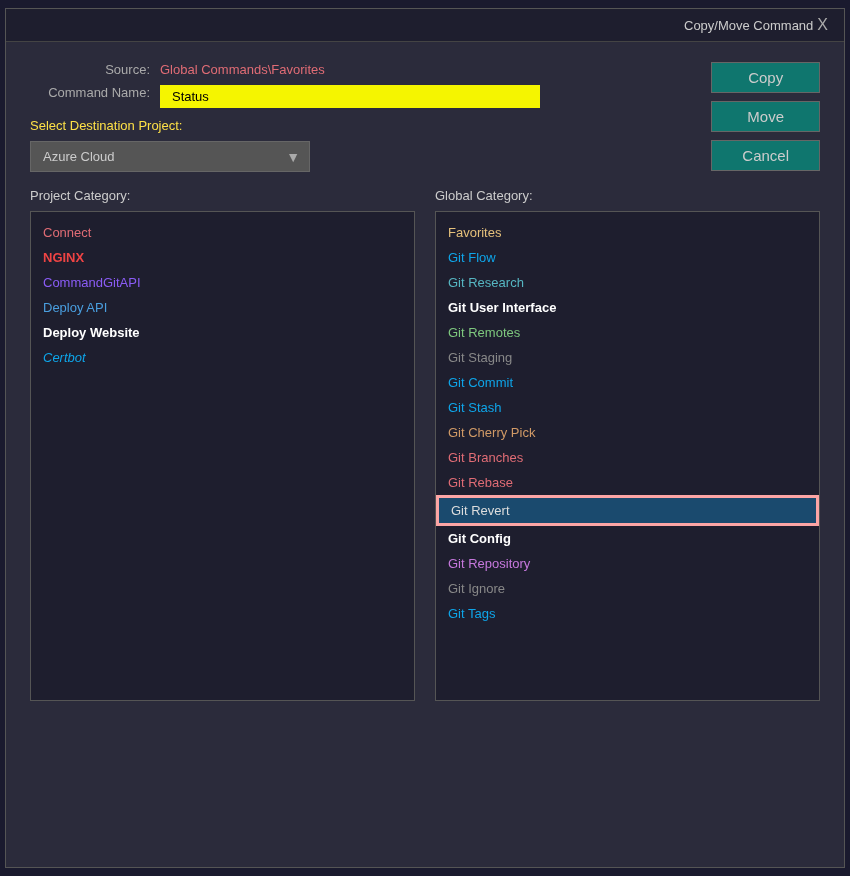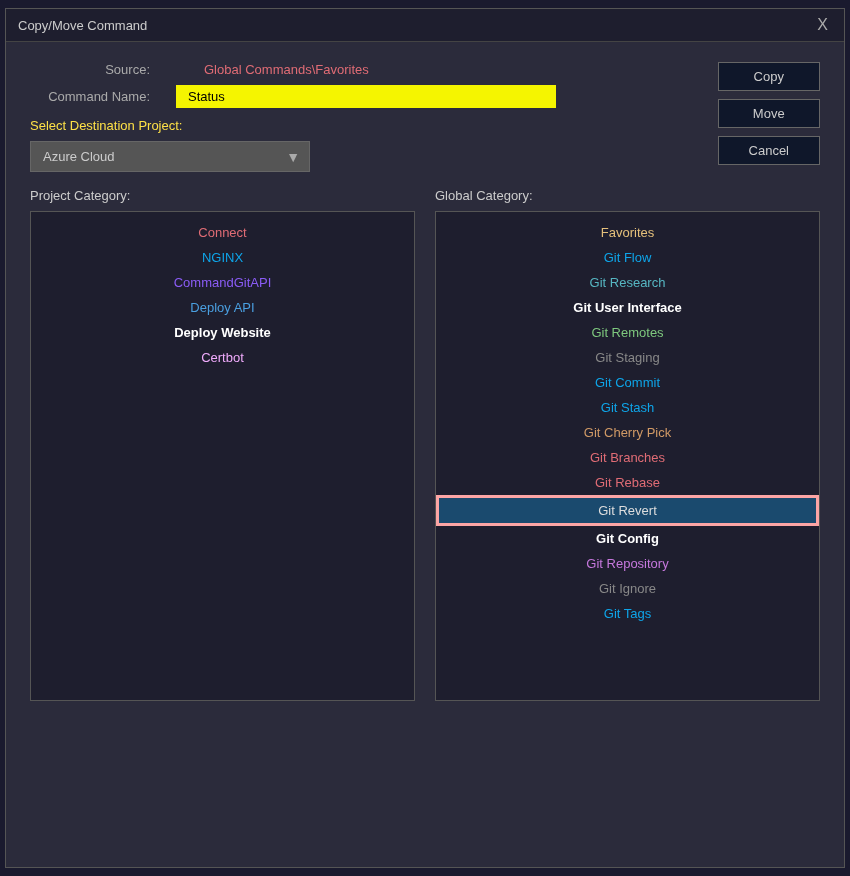--- a/index.html
+++ b/index.html
@@ -18,21 +18,21 @@
       border: 1px solid #555;
       width: 840px;
       min-height: 860px;
       position: relative;
       color: #ccc;
     }
     .title-bar {
       background: #1e1e2e;
       padding: 8px 12px;
       display: flex;
-      justify-content: space-between;
+      justify-content: flex-end;
       align-items: center;
       border-bottom: 1px solid #444;
     }
     .title-bar-text {
       color: #ccc;
       font-size: 13px;
     }
     .close-btn {
       background: none;
       border: none;
@@ -40,58 +40,55 @@
       cursor: pointer;
       font-size: 16px;
       line-height: 1;
       padding: 0 4px;
     }
     .content {
       padding: 20px 24px;
     }
     .form-row {
       display: flex;
-      align-items: center;
       margin-bottom: 8px;
-      gap: 16px;
     }
     .form-label {
       color: #aaa;
       min-width: 130px;
       text-align: right;
       padding-right: 10px;
     }
     .source-value {
       color: #e06c75;
       font-size: 13px;
-      margin-left: 28px;
     }
     .command-input {
       background: #f5f500;
       color: #000;
       border: none;
       padding: 4px 12px;
       width: 380px;
       font-size: 13px;
       outline: none;
     }
     .buttons-col {
       display: flex;
       flex-direction: column;
       gap: 8px;
       margin-left: auto;
       padding-left: 20px;
     }
     .action-btn {
-      background: #0f172a;
+      background: #0f766e;
       border: 1px solid #666;
       color: #ccc;
       padding: 6px 30px;
       cursor: pointer;
-      font-size: 13px;
+      font-size: 15px;
       min-width: 100px;
     }
     .top-section {
       display: flex;
       align-items: flex-start;
       margin-bottom: 16px;
     }
     .form-fields { flex: 1; }
     .dest-label {
       color: #fde047;
@@ -134,38 +131,37 @@
       color: #ccc;
       margin-bottom: 8px;
       font-size: 13px;
     }
     .category-list {
       background: #1e1e2e;
       border: 1px solid #555;
       height: 490px;
       overflow-y: auto;
       padding: 8px 0;
-      text-align: center;
     }
     .list-item {
       padding: 5px 12px;
       cursor: pointer;
       font-size: 13px;
     }
     .list-item.selected {
       background: #1a4a6e;
       border: 3px solid #fca5a5;
     }
     
     .color-red { color: #e06c75; }
-    .color-green { color: #0ea5e9; }
+    .color-green { color: #ef4444; font-weight: bold; }
     .color-blue-light { color: #8b5cf6; }
     .color-blue { color: #4a9fe0; }
     .color-white { color: #ffffff; font-weight: bold; }
-    .color-olive { color: #f0abfc; }
+    .color-olive { color: #0ea5e9; font-style: italic; }
     
     .color-yellow { color: #e5c07b; }
     .color-cyan { color: #56b6c2; }
     .color-dark-text { color: #0ea5e9; }
     .color-green2 { color: #7ec87e; }
     .color-gray { color: #888; }
     .color-orange { color: #d19a66; }
     .color-pink { color: #e06c75; }
     .color-bold-white { color: #fff; font-weight: bold; }
     .color-purple { color: #c678dd; }

